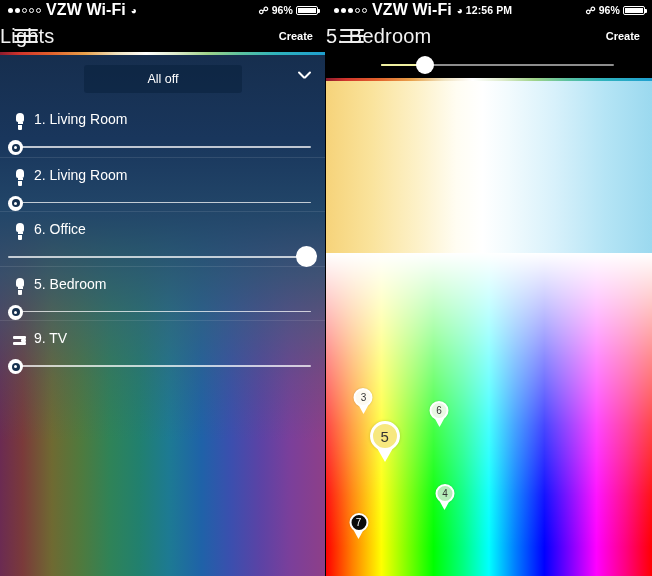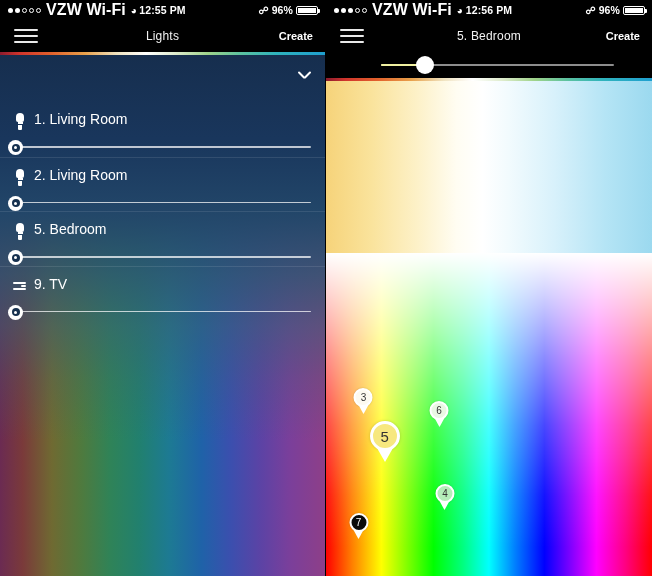--- a/index.html
+++ b/index.html
@@ -37,22 +37,22 @@
   .batt i { position:absolute; left:1px; top:1px; bottom:1px; background:#fff; display:block; }
 
   
   .navbar {
     position:relative; height:32px; background:#000; color:#fff;
     display:flex; align-items:center;
   }
   .hamburger { position:absolute; left:14px; width:24px; cursor:pointer; }
   .hamburger span { display:block; height:2px; background:#e9e9e9; margin:4px 0; border-radius:1px; }
   .nav-title {
-    position:absolute; left:0; right:0; text-align:center;
-    font-size:12px; font-weight:300; color:#f2f2f2; letter-spacing:0.2px;
+    position:absolute; left:0; right:0; text-align:left;
+    font-size:20px; font-weight:300; color:#f2f2f2; letter-spacing:0.2px;
   }
   .nav-create {
     position:absolute; right:12px; font-size:11px; font-weight:bold; color:#fff;
     cursor:pointer;
   }
 
   
   .accent {
     height:3px;
     background:linear-gradient(to right,#8c1b2e 0%,#d0342c 6%,#e2622c 16%,#e8a04a 26%,
@@ -220,21 +220,20 @@
         <span class="dots">
           <span class="dot on"></span>
             <span class="dot on"></span>
           <span class="dot off"></span>
             <span class="dot off"></span>
             <span class="dot off"></span>
         </span>
         <span class="carrier">VZW Wi-Fi</span>
         <span class="wifi">◕</span>
       </div>
-      <div class="sb-center">12:55 PM</div>
       <div class="sb-right">
         <span class="bt">☍</span>
         <span>96%</span>
         <span class="batt">
             <i style="width:18px"></i>
           </span>
       </div>
     </div>
 
     <div class="navbar">
@@ -245,20 +244,21 @@
       </div>
       <div class="nav-title">Lights</div>
       <div class="nav-create">Create</div>
     </div>
 
     <div class="accent"></div>
 
     <div class="left-body">
 
       <div class="allrow">
+        <div class="allbtn">All off</div>
         <div class="chev-down"></div>
       </div>
 
       <div class="lightrow">
         <div class="icon">
           <div class="bulb-glyph">
               <i class="b-top"></i>
               <i class="b-neck"></i>
               <i class="b-base"></i>
             </div>
@@ -279,20 +279,34 @@
             </div>
         </div>
         <div class="label">2. Living Room</div>
         <div class="slider">
           <div class="track"></div>
           <div class="knob-off"></div>
         </div>
       </div>
 
 
+      <div class="lightrow">
+        <div class="icon">
+          <div class="bulb-glyph">
+              <i class="b-top"></i>
+              <i class="b-neck"></i>
+              <i class="b-base"></i>
+            </div>
+        </div>
+        <div class="label">6. Office</div>
+        <div class="slider">
+          <div class="track" style="left:0;"></div>
+          <div class="knob-on"></div>
+        </div>
+      </div>
 
       <div class="lightrow">
         <div class="icon">
           <div class="bulb-glyph">
               <i class="b-top"></i>
               <i class="b-neck"></i>
               <i class="b-base"></i>
             </div>
         </div>
         <div class="label">5. Bedroom</div>

